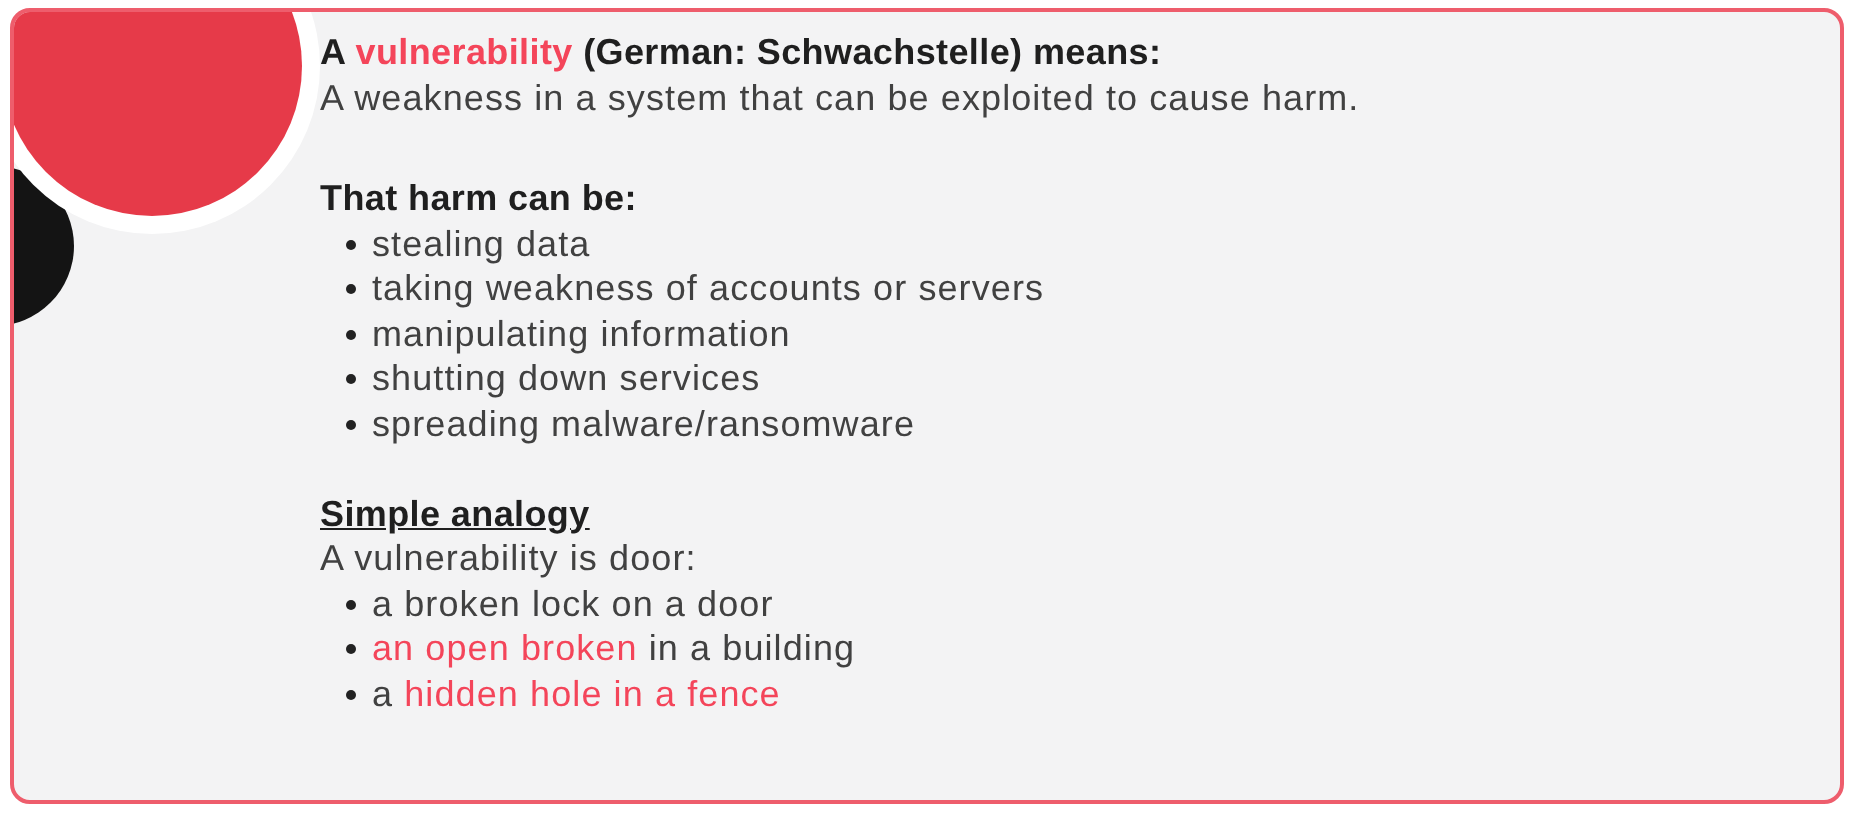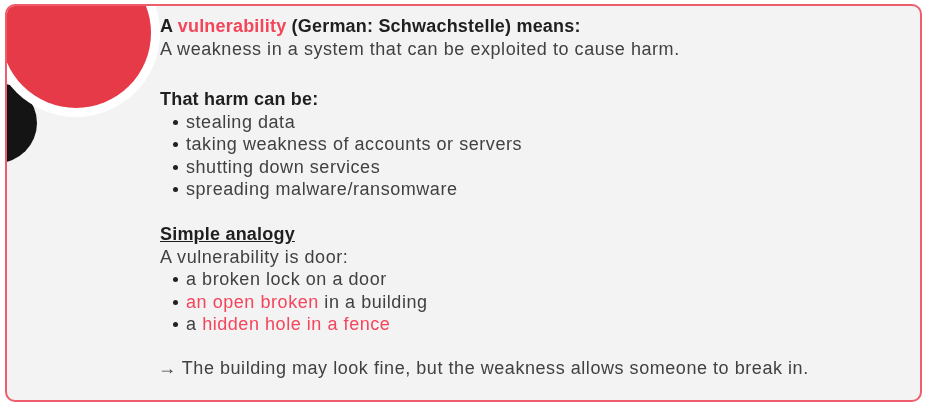--- a/index.html
+++ b/index.html
@@ -79,30 +79,30 @@
 
     <p class="h"><span>A </span><span class="red">vulnerability</span><span> (German: Schwachstelle) means:</span></p>
 
     <p>A weakness in a system that can be exploited to cause harm.</p>
 
     <p class="h sec-harm">That harm can be:</p>
 
     <ul>
       <li>stealing data</li>
       <li>taking weakness of accounts or servers</li>
+      <li>manipulating information</li>
       <li>shutting down services</li>
       <li>spreading malware/ransomware</li>
     </ul>
 
     <p class="h sec-simple">Simple analogy</p>
 
     <p>A vulnerability is door:</p>
 
     <ul>
       <li><span>a broken lock on a door</span><span class="red"></span><span></span></li>
       <li><span></span><span class="red">an open broken</span><span> in a building</span></li>
       <li><span>a </span><span class="red">hidden hole in a fence</span><span></span></li>
     </ul>
 
-    <p class="conclusion">→ The building may look fine, but the weakness allows someone to break in.</p>
 
   </div>
 </div>
 
 </body></html>

